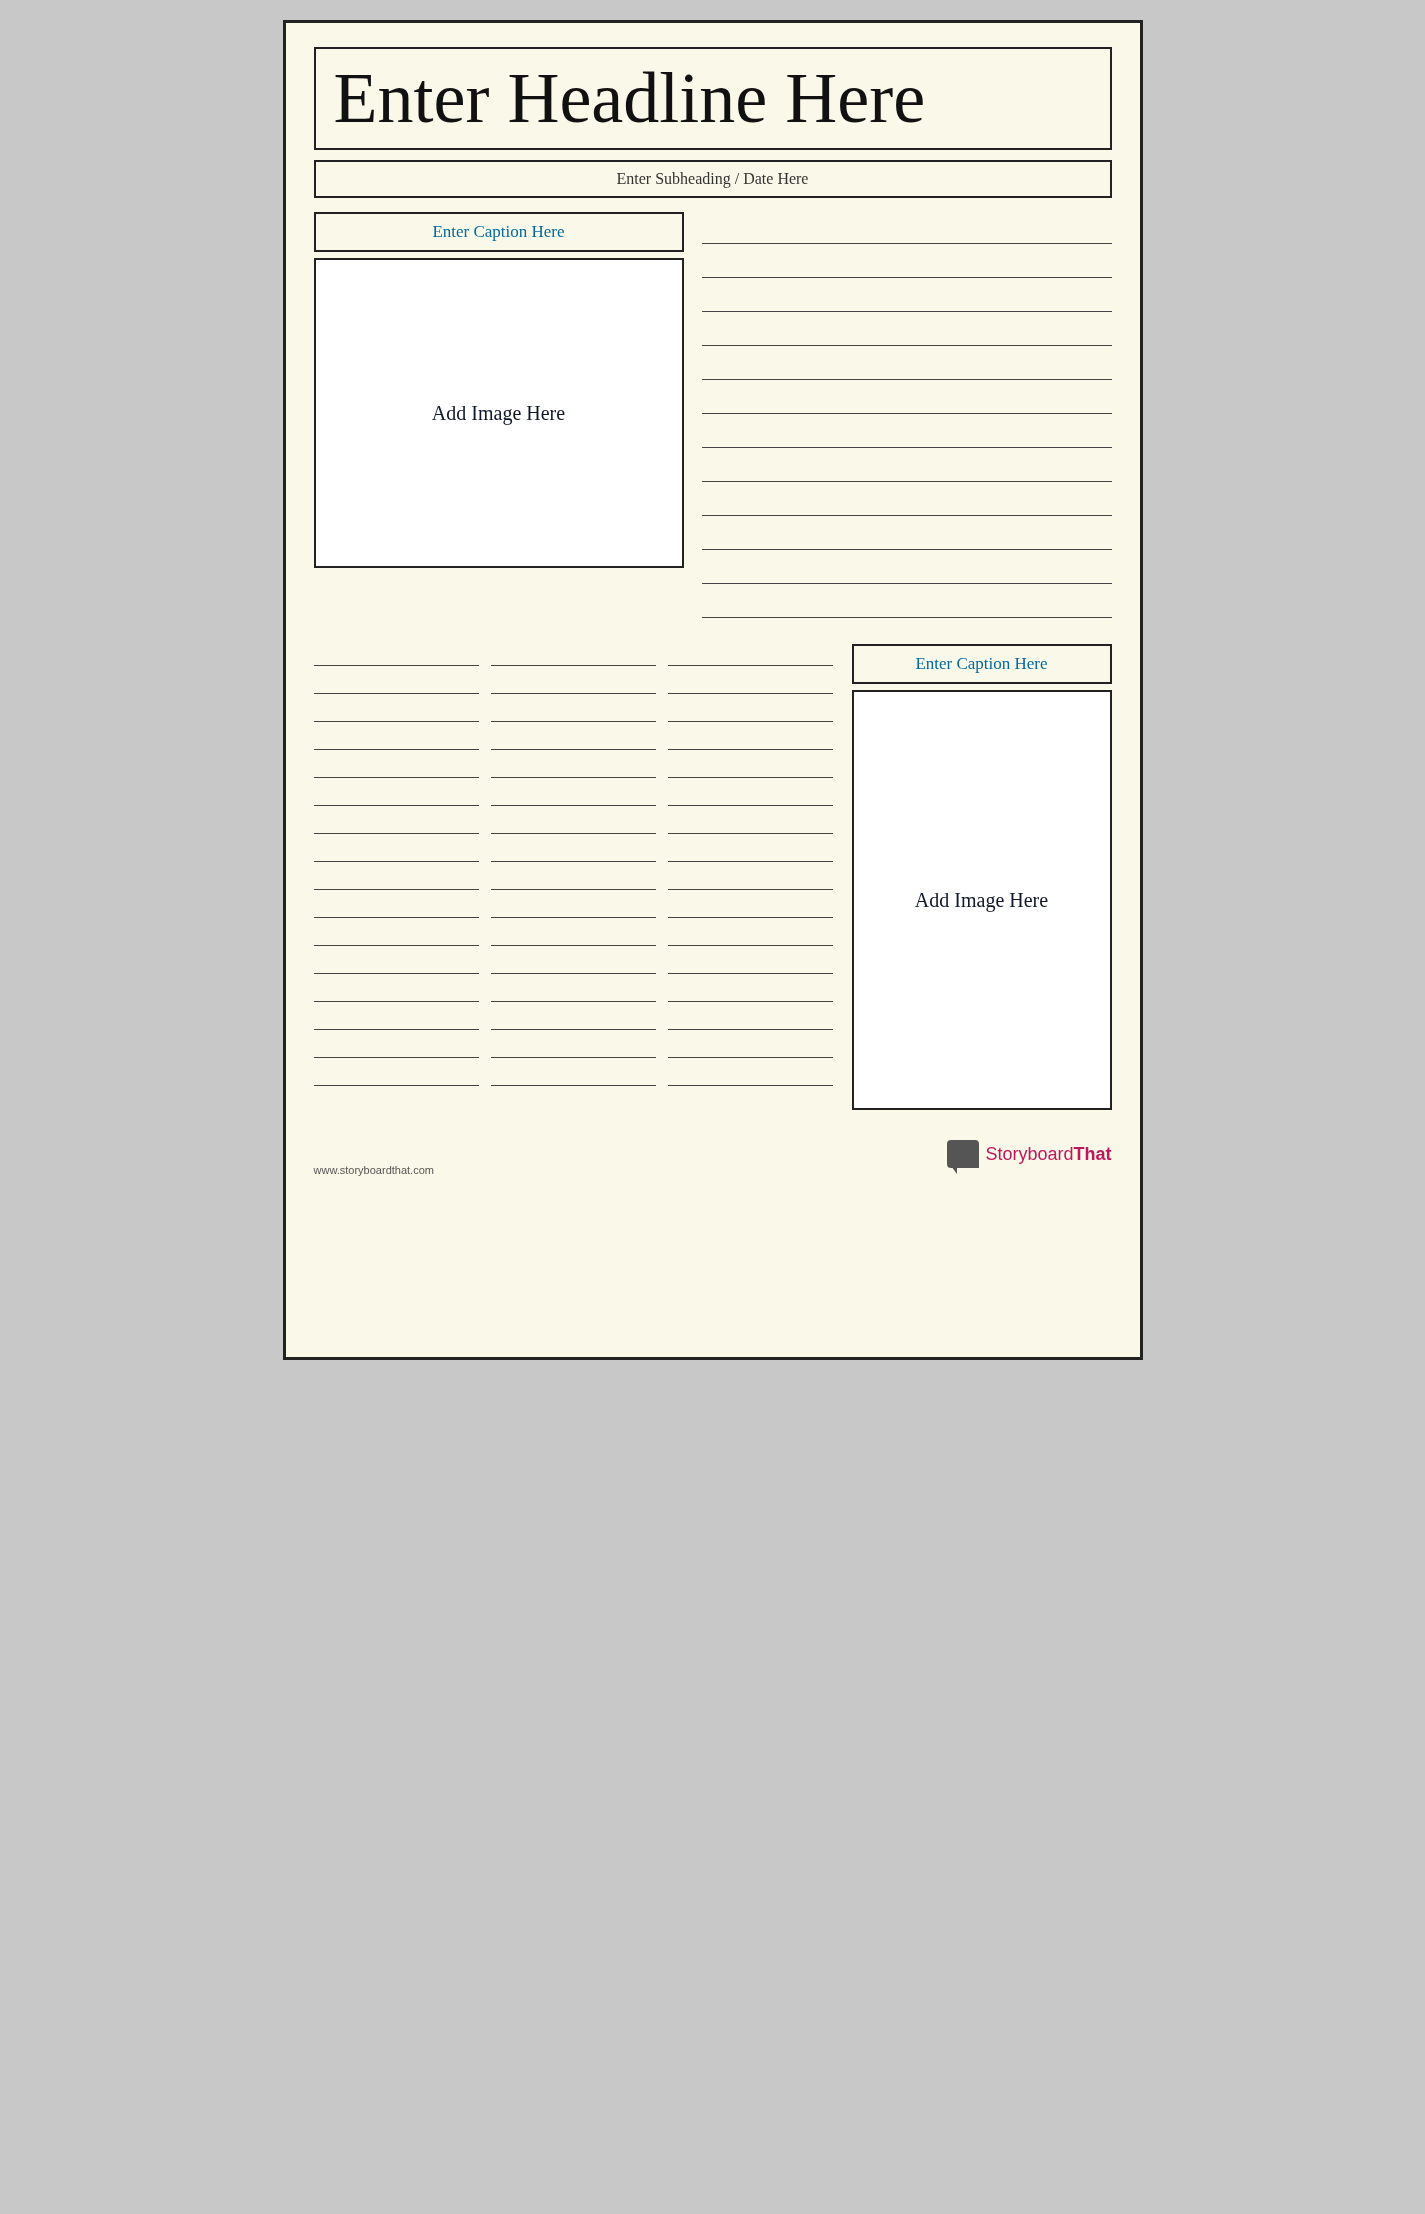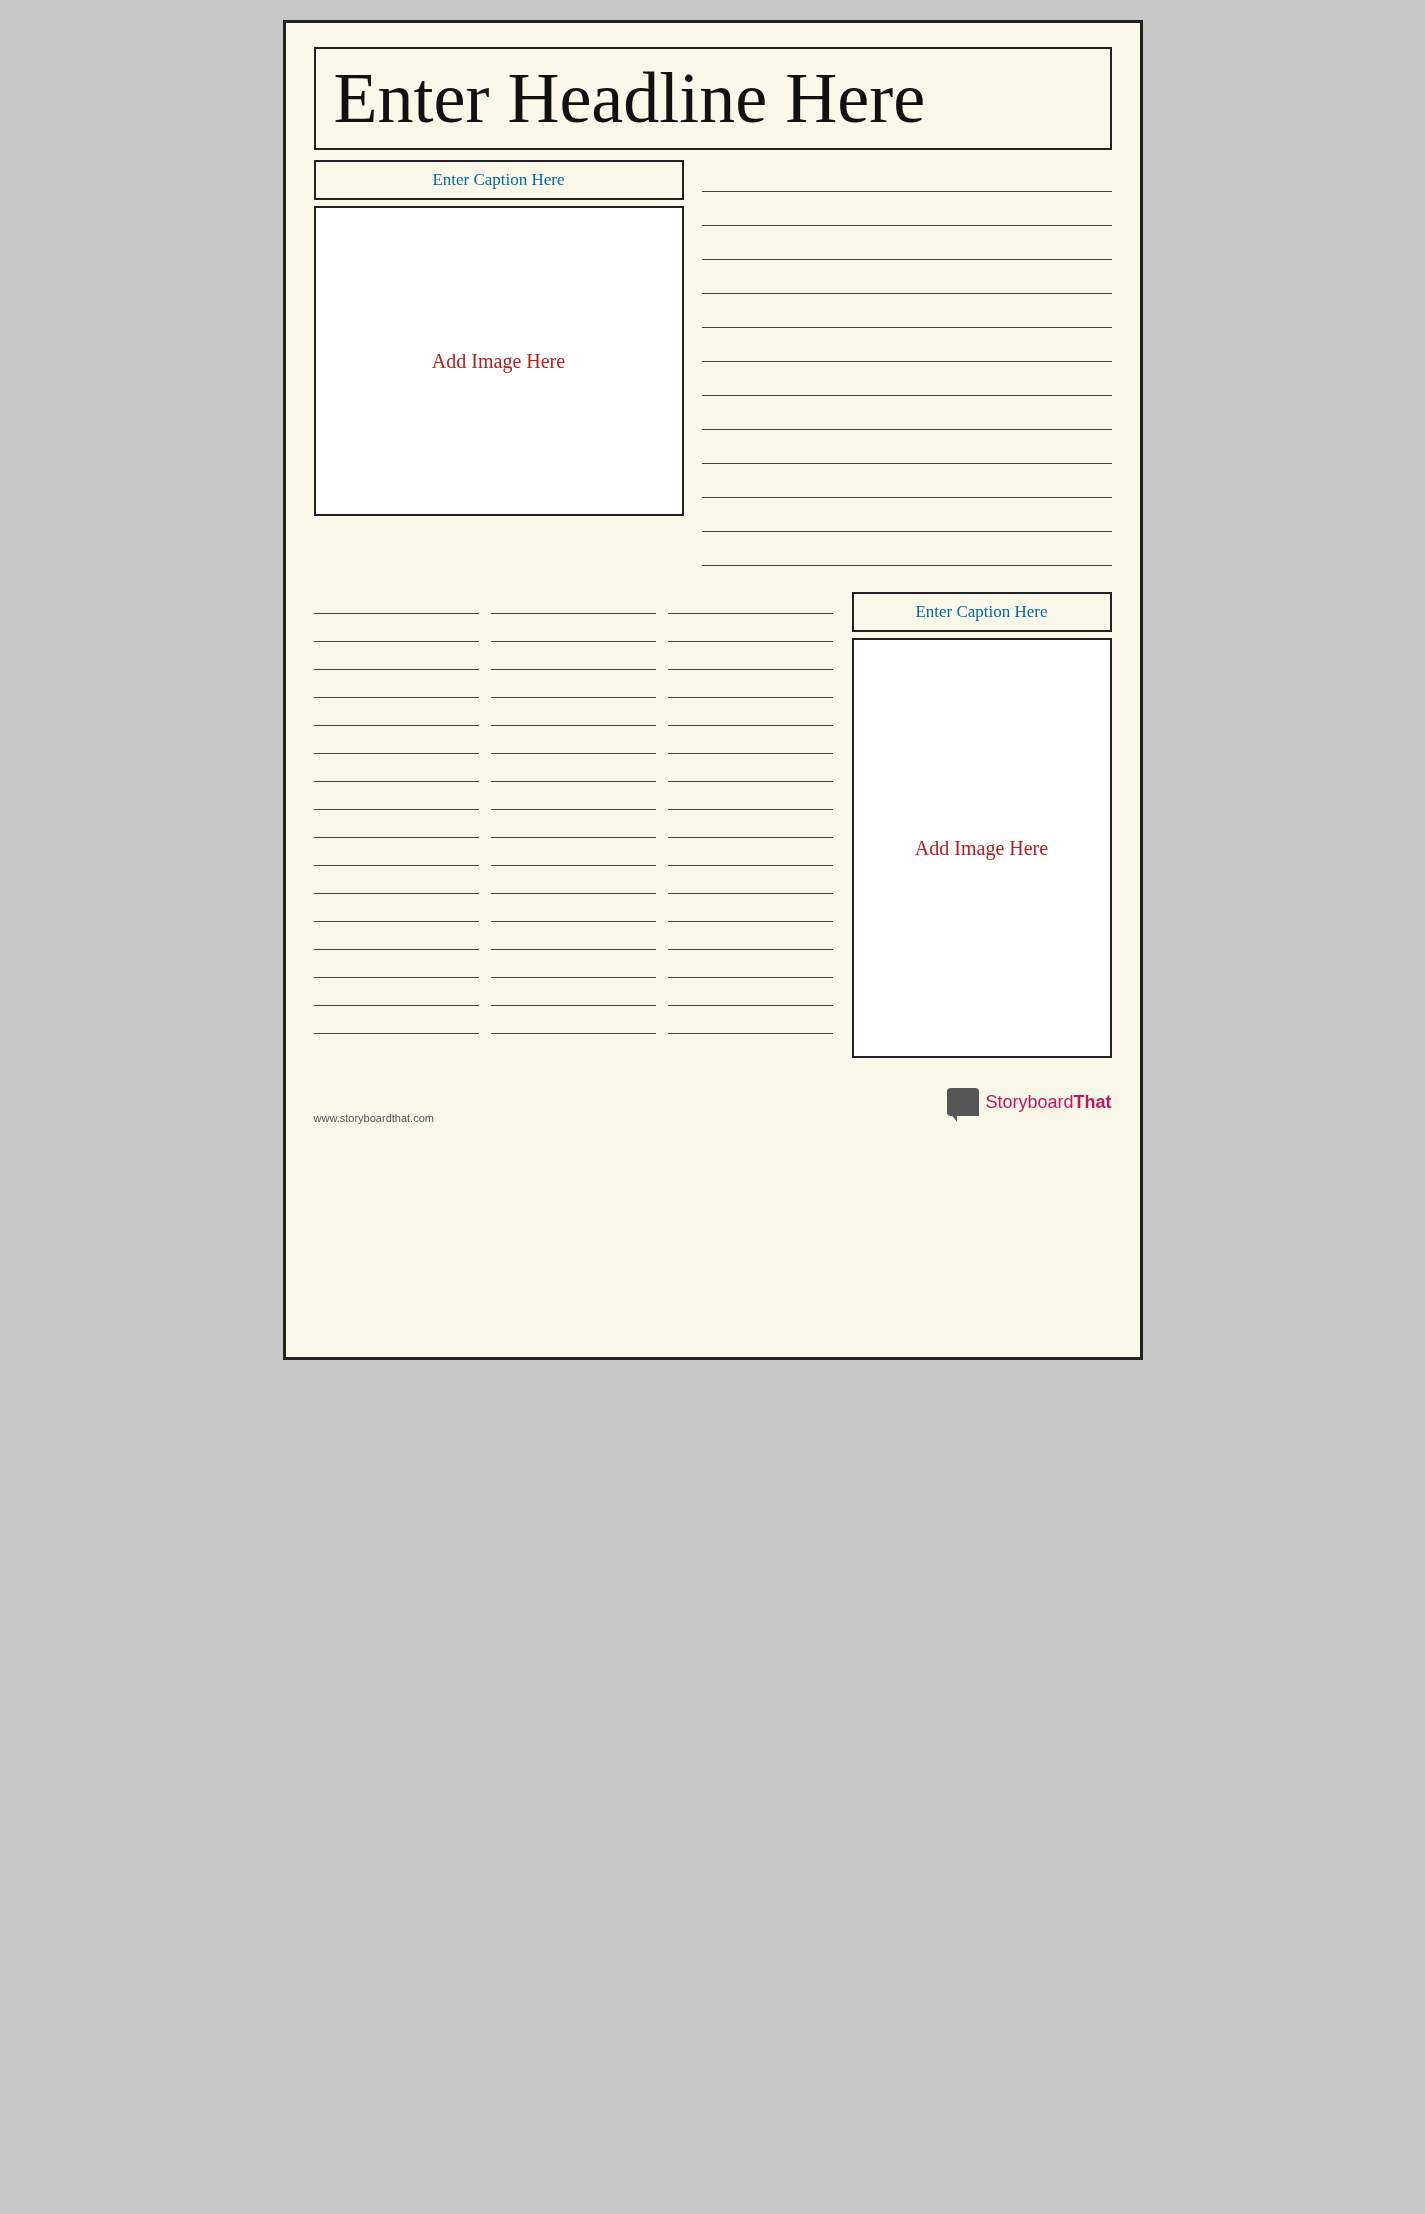--- a/index.html
+++ b/index.html
@@ -78,21 +78,21 @@
       border: 2px solid #222;
       width: 100%;
       height: 310px;
       display: flex;
       align-items: center;
       justify-content: center;
       background: #fff;
     }
     .image-placeholder-text {
       font-size: 20px;
-      color: #b91c1c;
+      color: #0f172a;
       font-family: Georgia, serif;
     }
 
     .top-right {
       flex: 1;
       display: flex;
       flex-direction: column;
       justify-content: flex-start;
       padding-top: 4px;
     }
@@ -205,20 +205,23 @@
   </style>
 </head>
 <body>
 
 <div class="newspaper">
 
   <div class="headline-box">
     <div class="headline-text">Enter Headline Here</div>
   </div>
 
+  <div class="subheading-box">
+    <span class="subheading-text">Enter Subheading / Date Here</span>
+  </div>
 
   <div class="top-section">
 
     <div class="top-left">
       <div class="caption-box-top">
         <span class="caption-text">Enter Caption Here</span>
       </div>
       <div class="image-box">
         <span class="image-placeholder-text">Add Image Here</span>
       </div>

